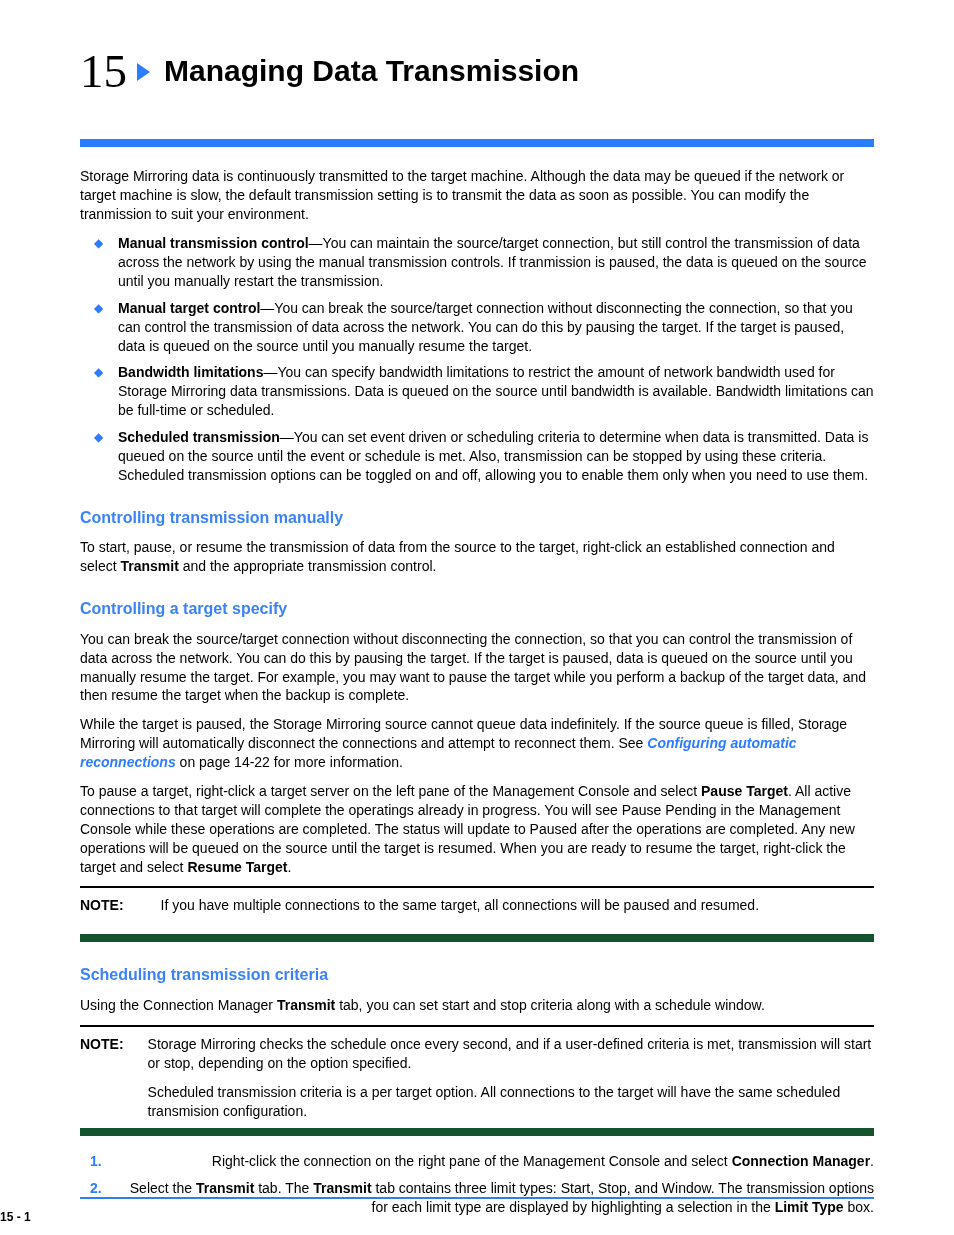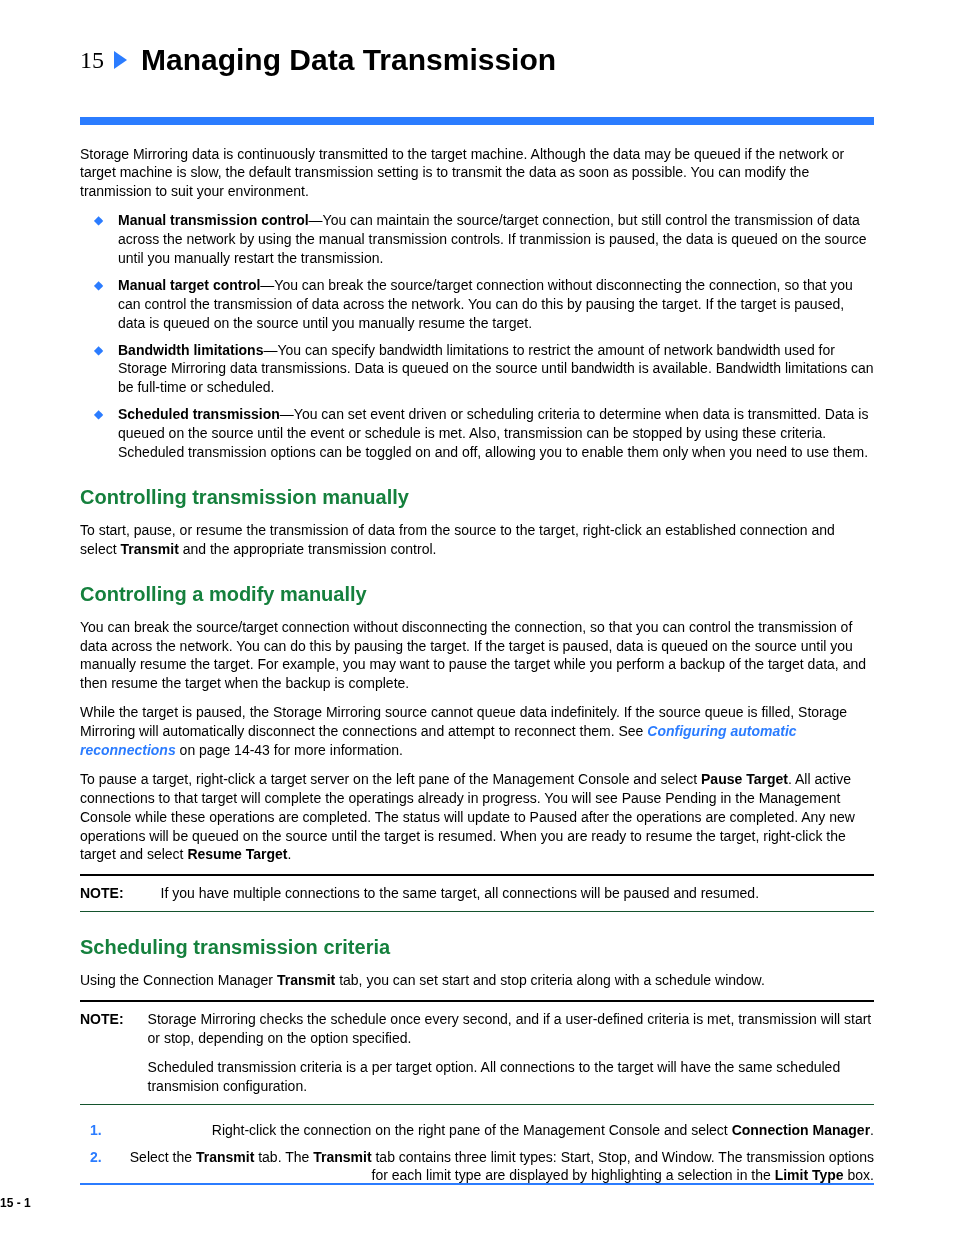--- a/index.html
+++ b/index.html
@@ -19,21 +19,21 @@
     box-sizing: border-box;
     position: relative;
   }
   .chapter-head {
     display: flex;
     align-items: center;
     margin: 0 0 36px 0;
   }
   .chapter-num {
     font-family: Georgia, 'Times New Roman', serif;
-    font-size: 24px;
+    font-size: 47px;
     font-weight: 400;
     margin-right: 10px;
   }
   .chapter-arrow {
     width: 0; height: 0;
     border-top: 9px solid transparent;
     border-bottom: 9px solid transparent;
     border-left: 13px solid #2b7cff;
     margin-right: 14px;
   }
@@ -41,22 +41,22 @@
     font-size: 30px;
     font-weight: 700;
   }
   .blue-bar {
     height: 8px;
     background: #2b7cff;
     margin: 0 0 20px 0;
   }
   p { margin: 0 0 10px 0; }
   h2.section {
-    color: #15803d;
-    font-size: 20px;
+    color: #3b82f6;
+    font-size: 16px;
     font-weight: 700;
     margin: 22px 0 10px 0;
   }
   ul.diamond {
     list-style: none;
     padding: 0 0 0 10px;
     margin: 8px 0 4px 0;
   }
   ul.diamond > li {
     position: relative;
@@ -74,21 +74,21 @@
   }
   b { font-weight: 700; }
   a.ref {
     color: #2b7cff;
     font-style: italic;
     font-weight: 700;
     text-decoration: none;
   }
   .note-block {
     border-top: 2px solid #000;
-    border-bottom: 1px solid #14532d;
+    border-bottom: 8px solid #14532d;
     padding: 8px 0;
     margin: 10px 0 16px 0;
     display: table;
     width: 100%;
   }
   .note-row { display: table-row; }
   .note-label {
     display: table-cell;
     vertical-align: top;
     font-weight: 700;
@@ -165,34 +165,34 @@
     <li>
       <b>Scheduled transmission</b><span>—You can set event driven or scheduling criteria to determine when data is transmitted. Data is queued on the source until the event or schedule is met. Also, transmission can be stopped by using these criteria. Scheduled transmission options can be toggled on and off, allowing you to enable them only when you need to use them.</span>
     </li>
   </ul>
 
   <h2 class="section">Controlling transmission manually</h2>
   <p>
     <span>To start, pause, or resume the transmission of data from the source to the target, right-click an established connection and select </span><b>Transmit</b><span> and the appropriate transmission control.</span>
   </p>
 
-  <h2 class="section">Controlling a modify manually</h2>
+  <h2 class="section">Controlling a target specify</h2>
   <p>You can break the source/target connection without disconnecting the connection, so that you can control the transmission of data across the network. You can do this by pausing the target. If the target is paused, data is queued on the source until you manually resume the target. For example, you may want to pause the target while you perform a backup of the target data, and then resume the target when the backup is complete.</p>
   <p>
-    <span>While the target is paused, the Storage Mirroring source cannot queue data indefinitely. If the source queue is filled, Storage Mirroring will automatically disconnect the connections and attempt to reconnect them. See </span><a class="ref">Configuring automatic reconnections</a><span> on page 14-43 for more information.</span>
+    <span>While the target is paused, the Storage Mirroring source cannot queue data indefinitely. If the source queue is filled, Storage Mirroring will automatically disconnect the connections and attempt to reconnect them. See </span><a class="ref">Configuring automatic reconnections</a><span> on page 14-22 for more information.</span>
   </p>
   <p>
     <span>To pause a target, right-click a target server on the left pane of the Management Console and select </span><b>Pause Target</b><span>. All active connections to that target will complete the operatings already in progress. You will see Pause Pending in the Management Console while these operations are completed. The status will update to Paused after the operations are completed. Any new operations will be queued on the source until the target is resumed. When you are ready to resume the target, right-click the target and select </span><b>Resume Target</b><span>.</span>
   </p>
 
   <div class="note-block">
     <div class="note-row">
       <div class="note-label">NOTE:</div>
       <div class="note-body">
-        <p style="margin-bottom:0;padding-left:13px;">If you have multiple connections to the same target, all connections will be paused and resumed.</p>
+        <p style="margin-bottom:11px;padding-left:13px;">If you have multiple connections to the same target, all connections will be paused and resumed.</p>
       </div>
     </div>
   </div>
 
   <h2 class="section">Scheduling transmission criteria</h2>
   <p>
     <span>Using the Connection Manager </span><b>Transmit</b><span> tab, you can set start and stop criteria along with a schedule window.</span>
   </p>
 
   <div class="note-block">

